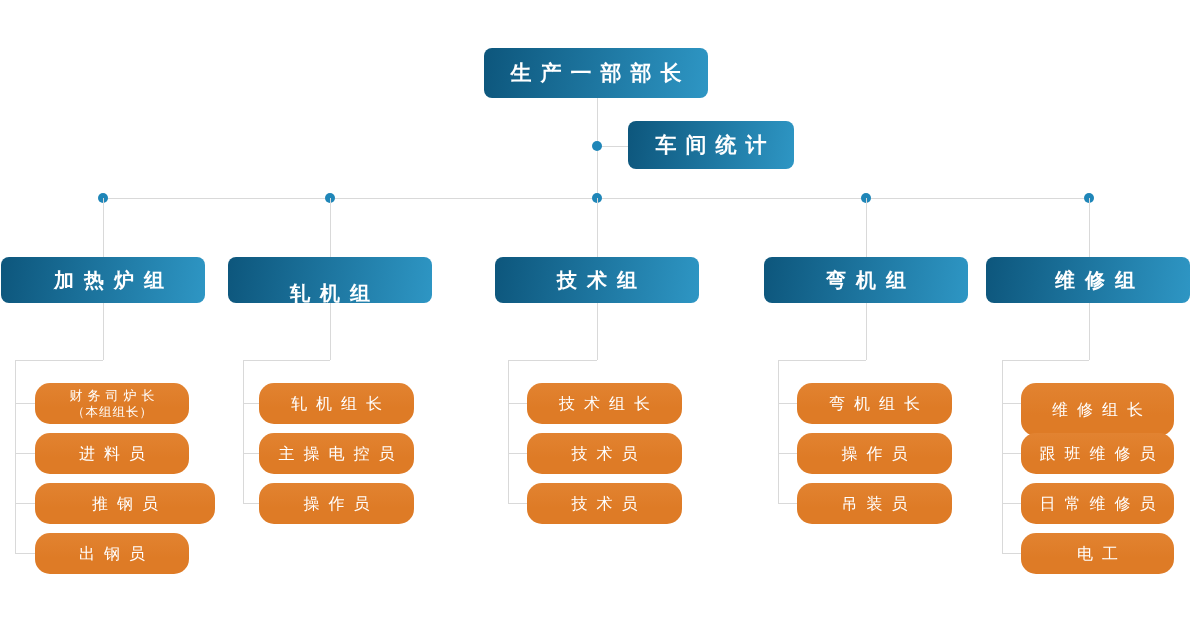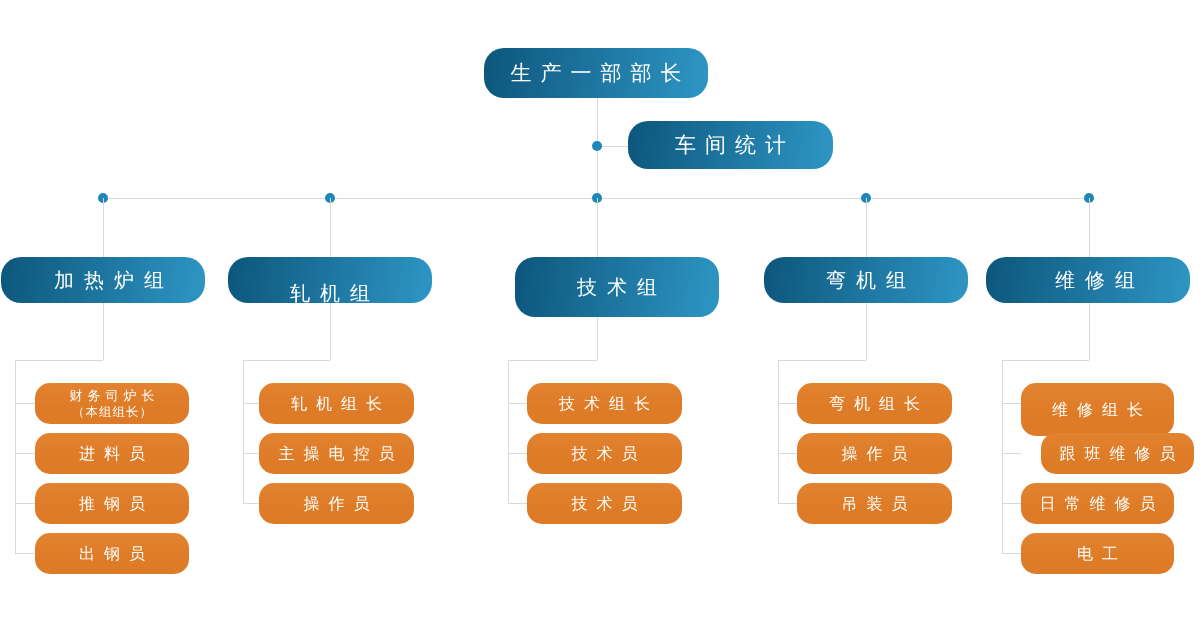--- a/index.html
+++ b/index.html
@@ -16,21 +16,21 @@
 
   
   .hline{position:absolute;height:1px;background:var(--connector);}
   .vline{position:absolute;width:1px;background:var(--connector);}
   .dot{position:absolute;width:10px;height:10px;border-radius:50%;background:var(--dot);}
 
   
   .node{position:absolute;display:flex;flex-direction:column;align-items:center;justify-content:center;
         color:#ffffff;text-align:center;box-sizing:border-box;}
   .blue{background:linear-gradient(98deg,var(--node-blue-dark) 0%,var(--node-blue-light) 100%);
-        border-radius:20px;font-weight:normal;}
+        border-radius:8px;font-weight:bold;}
   .orange{background:linear-gradient(180deg,var(--node-orange-light) 0%,var(--node-orange) 60%);
         border-radius:15px;}
   
   .t-xl{font-size:21px;letter-spacing:9px;margin-right:-9px;line-height:1;}
   .t-lg{font-size:20px;letter-spacing:10px;margin-right:-10px;line-height:1;}
   .t-md{font-size:16px;letter-spacing:9px;margin-right:-9px;line-height:1;}
   .t-sm{font-size:13px;letter-spacing:5px;margin-right:-5px;line-height:1.2;}
   .t-xs{font-size:12.5px;letter-spacing:1px;margin-right:-1px;line-height:1.2;}
   span:empty{display:none;}
 </style>
@@ -89,48 +89,48 @@
   <div class="hline" style="left:1002px;top:360px;width:87px;"></div>
   <div class="vline" style="left:1002px;top:360px;height:193px;"></div>
   <div class="hline" style="left:1002px;top:403px;width:19px;"></div>
   <div class="hline" style="left:1002px;top:453px;width:19px;"></div>
   <div class="hline" style="left:1002px;top:503px;width:19px;"></div>
   <div class="hline" style="left:1002px;top:553px;width:19px;"></div>
 
   <div class="node blue" style="left:484px;top:48px;width:224px;height:50px;">
     <span class="t-xl">生产一部部长</span>
   </div>
-  <div class="node blue" style="left:628px;top:121px;width:205px;height:48px;justify-content:center;">
+  <div class="node blue" style="left:628px;top:121px;width:166px;height:48px;justify-content:center;">
     <span class="t-xl">车间统计</span>
   </div>
 
   <div class="node blue" style="left:1px;top:257px;width:204px;height:46px;padding-left:12px;">
     <span class="t-lg">加热炉组</span>
   </div>
   <div class="node blue" style="left:228px;top:257px;width:204px;height:46px;justify-content:flex-end;">
     <span class="t-lg">轧机组</span>
   </div>
-  <div class="node blue" style="left:495px;top:257px;width:204px;height:60px;margin-left:20px;">
+  <div class="node blue" style="left:495px;top:257px;width:204px;height:46px;">
     <span class="t-lg">技术组</span>
   </div>
   <div class="node blue" style="left:764px;top:257px;width:204px;height:46px;">
     <span class="t-lg">弯机组</span>
   </div>
   <div class="node blue" style="left:986px;top:257px;width:204px;height:46px;padding-left:14px;">
     <span class="t-lg">维修组</span>
   </div>
 
   <div class="node orange" style="left:35px;top:383px;width:154px;height:41px;">
     <span class="t-sm">财务司炉长</span>
     <span class="t-xs">（本组组长）</span>
   </div>
   <div class="node orange" style="left:35px;top:433px;width:154px;height:41px;">
     <span class="t-md">进料员</span>
   </div>
-  <div class="node orange" style="left:35px;top:483px;width:154px;height:41px;">
+  <div class="node orange" style="left:35px;top:483px;width:180px;height:41px;">
     <span class="t-md">推钢员</span>
   </div>
   <div class="node orange" style="left:35px;top:533px;width:154px;height:41px;">
     <span class="t-md">出钢员</span>
   </div>
 
   <div class="node orange" style="left:259px;top:383px;width:155px;height:41px;">
     <span class="t-md">轧机组长</span>
   </div>
   <div class="node orange" style="left:259px;top:433px;width:155px;height:41px;">
@@ -156,21 +156,21 @@
   <div class="node orange" style="left:797px;top:433px;width:155px;height:41px;">
     <span class="t-md">操作员</span>
   </div>
   <div class="node orange" style="left:797px;top:483px;width:155px;height:41px;">
     <span class="t-md">吊装员</span>
   </div>
 
   <div class="node orange" style="left:1021px;top:383px;width:153px;height:53px;">
     <span class="t-md">维修组长</span>
   </div>
-  <div class="node orange" style="left:1021px;top:433px;width:153px;height:41px;margin-left:20px;">
+  <div class="node orange" style="left:1021px;top:433px;width:153px;height:41px;">
     <span class="t-md">跟班维修员</span>
   </div>
   <div class="node orange" style="left:1021px;top:483px;width:153px;height:41px;">
     <span class="t-md">日常维修员</span>
   </div>
   <div class="node orange" style="left:1021px;top:533px;width:153px;height:41px;">
     <span class="t-md">电工</span>
   </div>
 
 </div>

